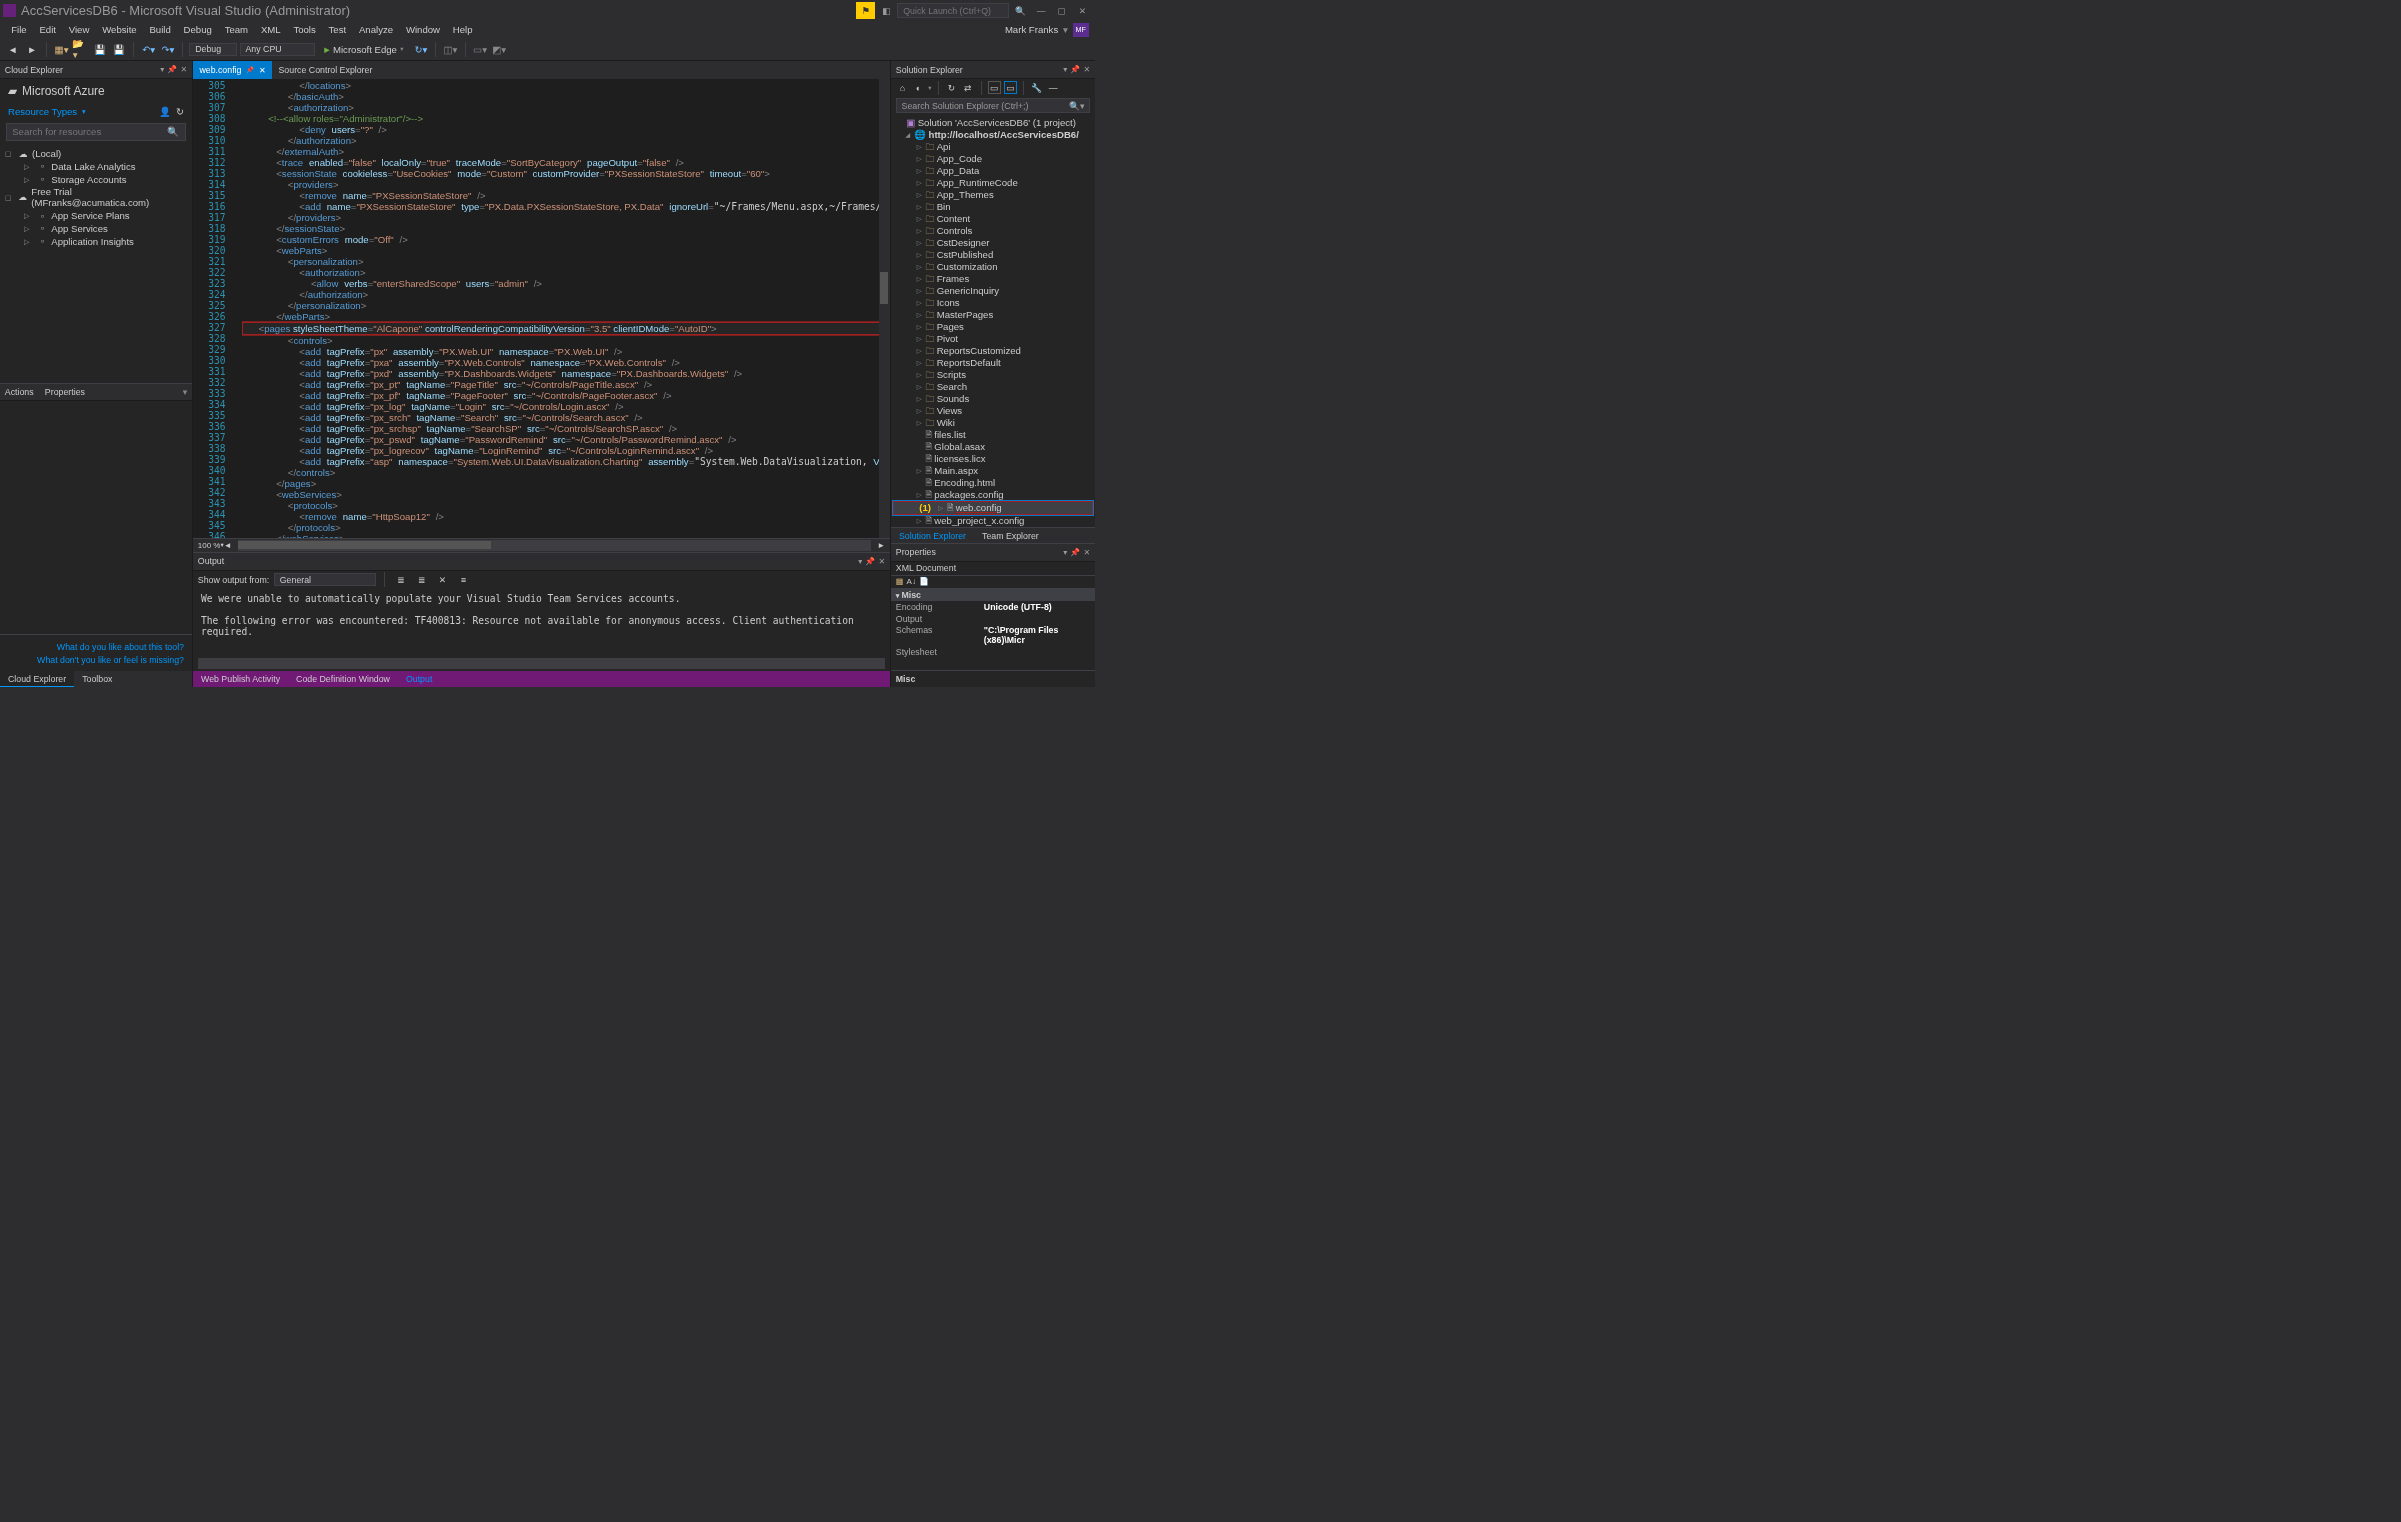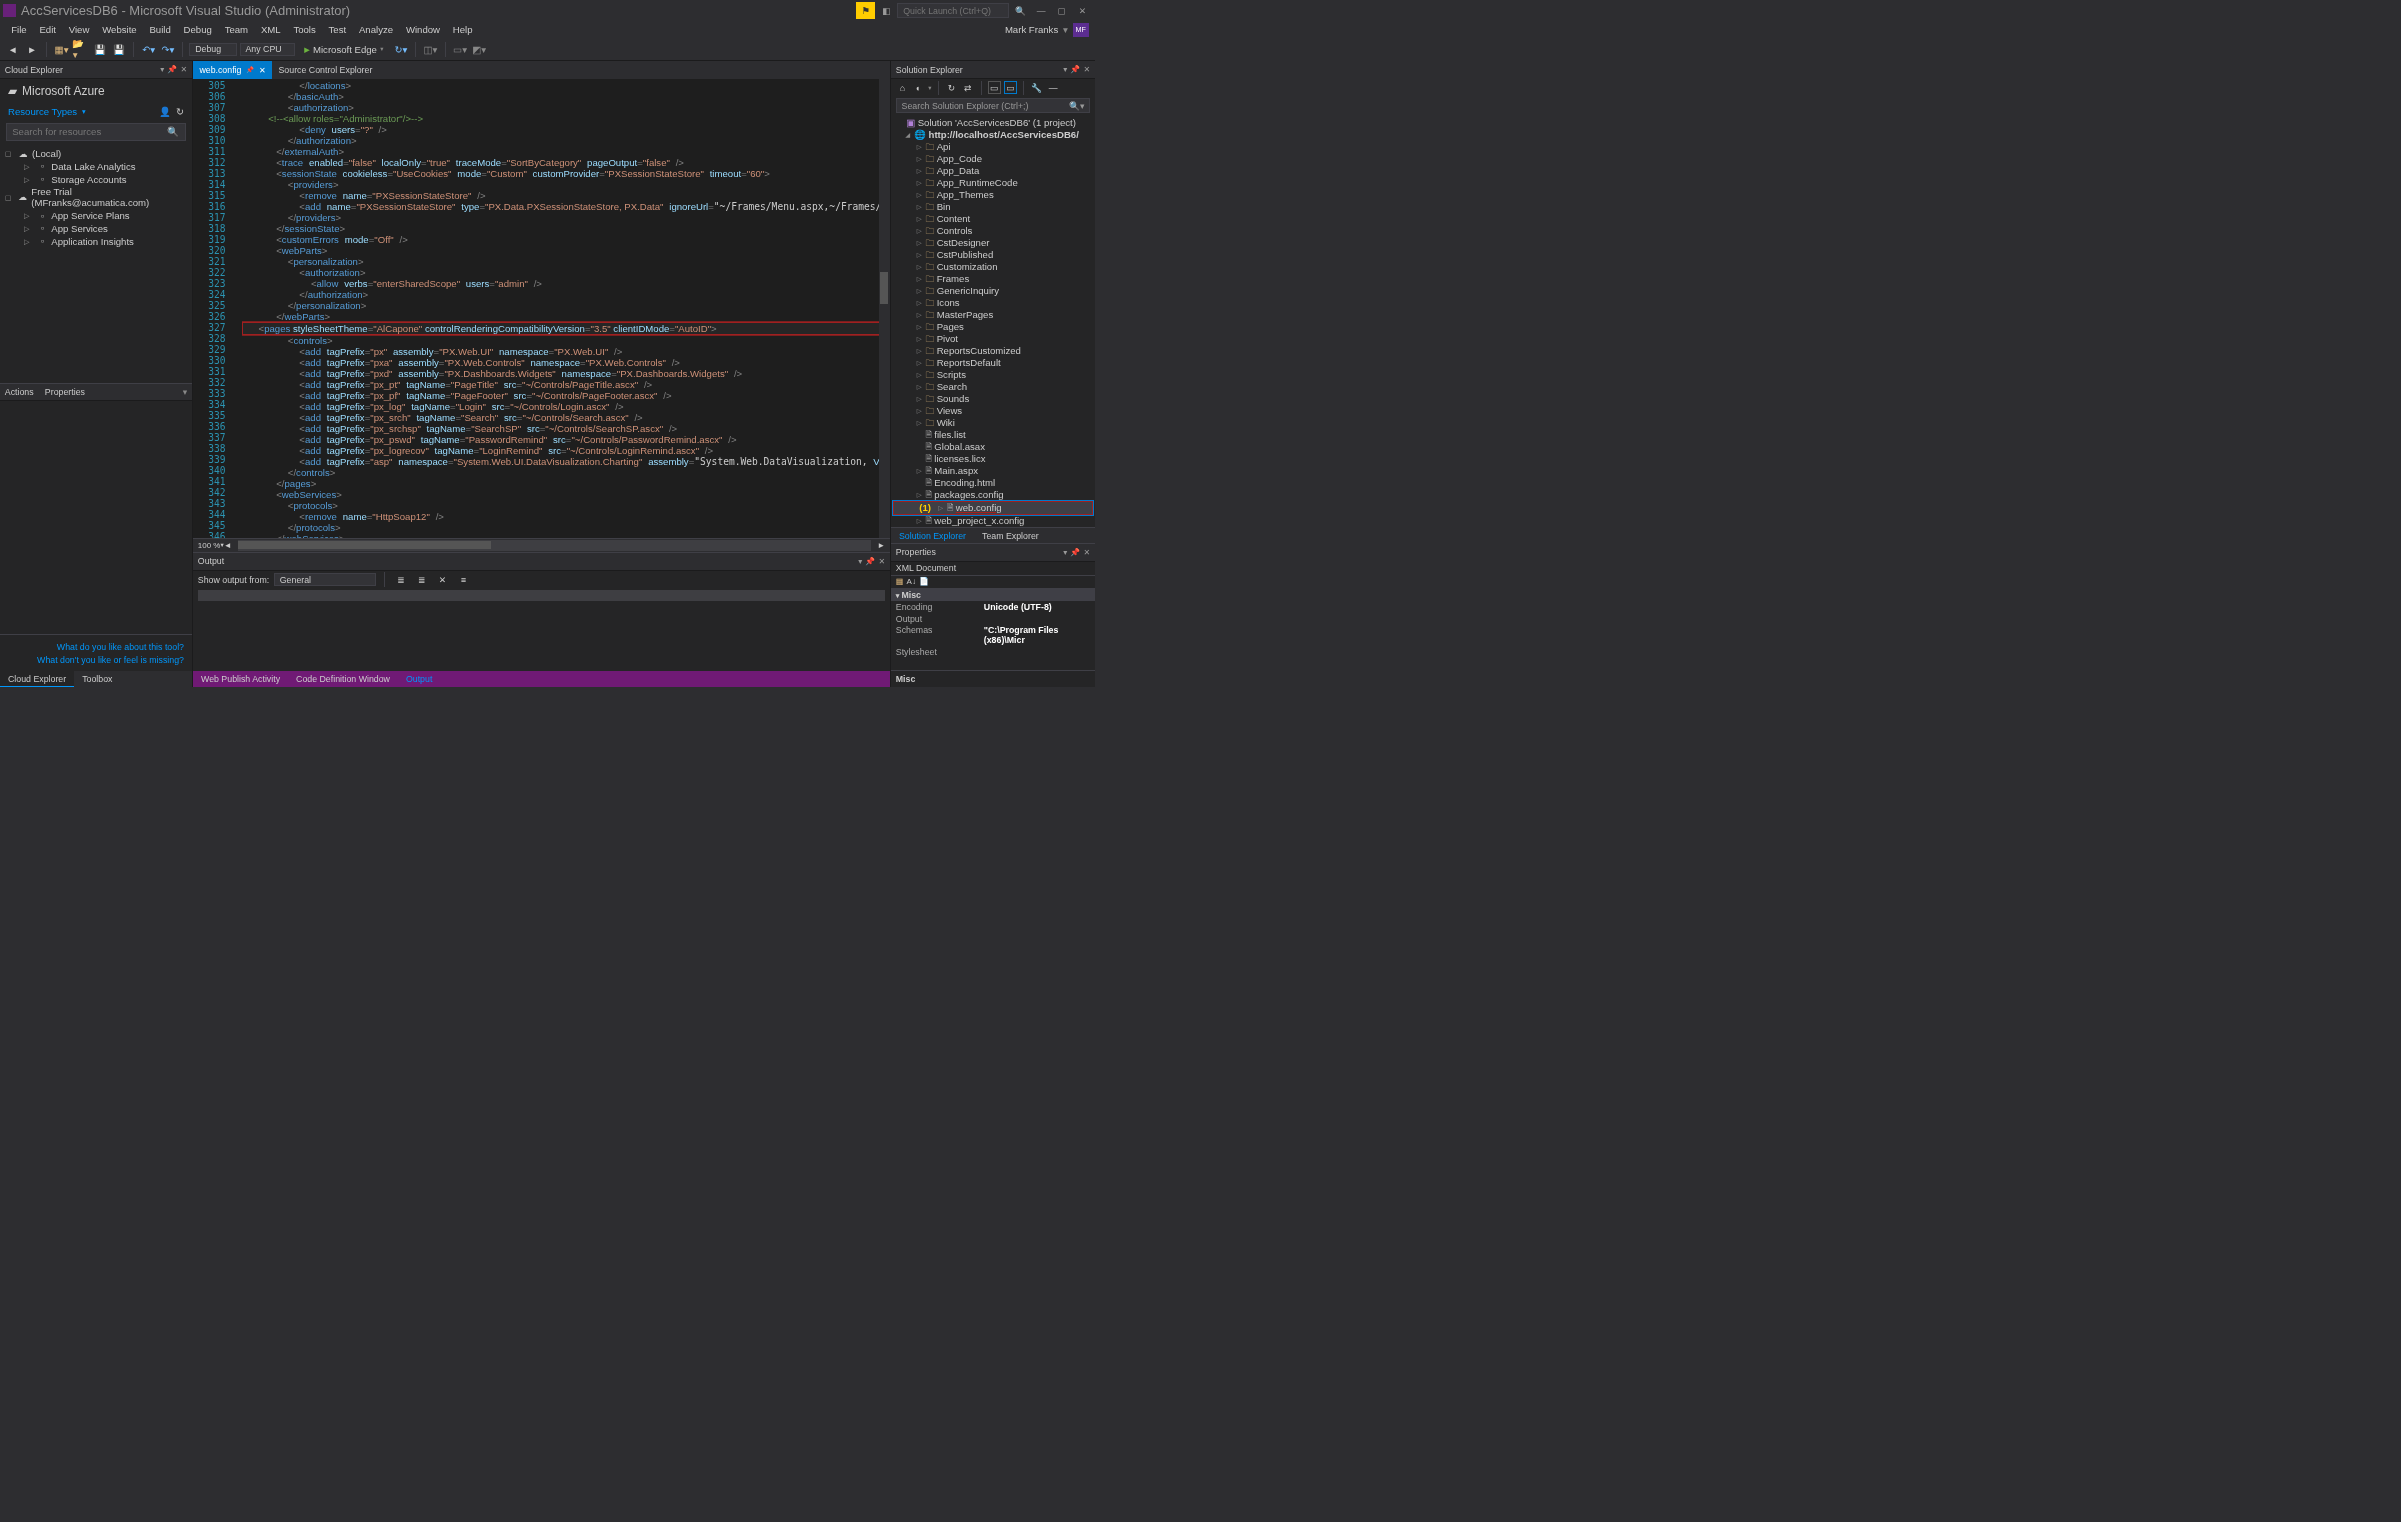--- a/index.html
+++ b/index.html
@@ -142,21 +142,21 @@
   <span class="tb-sep"></span>
   <span class="tb-btn" style="color:#dcb67a;">▦▾</span>
   <span class="tb-btn" style="color:#dcb67a;">📂▾</span>
   <span class="tb-btn" style="color:#75beff;">💾</span>
   <span class="tb-btn" style="color:#75beff;">💾</span>
   <span class="tb-sep"></span>
   <span class="tb-btn" style="color:#75beff;">↶▾</span>
   <span class="tb-btn" style="color:#75beff;">↷▾</span>
   <span class="tb-sep"></span>
   <span class="tb-dd">Debug</span>
-  <span class="tb-dd" style="padding-right:12px;">Any CPU</span>
+  <span class="tb-dd" style="padding-right:32px;">Any CPU</span>
   <span class="start-btn">
     <span class="play-icon">▶</span>
     <span>Microsoft Edge</span>
     <span style="color:#888;font-size:6.4px;">▾</span>
   </span>
   <span class="tb-btn" style="color:#75beff;">↻▾</span>
   <span class="tb-sep"></span>
   <span class="tb-btn" style="color:#888;">◫▾</span>
   <span class="tb-sep"></span>
   <span class="tb-btn" style="color:#888;">▭▾</span>
@@ -330,20 +330,24 @@
       </div>
       <div class="output-toolbar">
         <span>Show output from:</span>
         <span class="output-dd">General</span>
         <span class="tb-sep"></span>
         <span class="tb-btn">≣</span>
         <span class="tb-btn">≣</span>
         <span class="tb-btn">✕</span>
         <span class="tb-btn">≡</span>
       </div>
+      <div class="output-text">We were unable to automatically populate your Visual Studio Team Services accounts.
+
+The following error was encountered: TF400813: Resource not available for anonymous access. Client authentication required.
+</div>
       <div style="height:11.2px;background:#3e3e42;margin:1.6px 4.8px;"></div>
     </div>
     <div class="bottom-tabs">
       <span class="bottom-tab">Web Publish Activity</span>
       <span class="bottom-tab">Code Definition Window</span>
       <span class="bottom-tab active">Output</span>
     </div>
   </div>
 
   <div class="right-panel">

